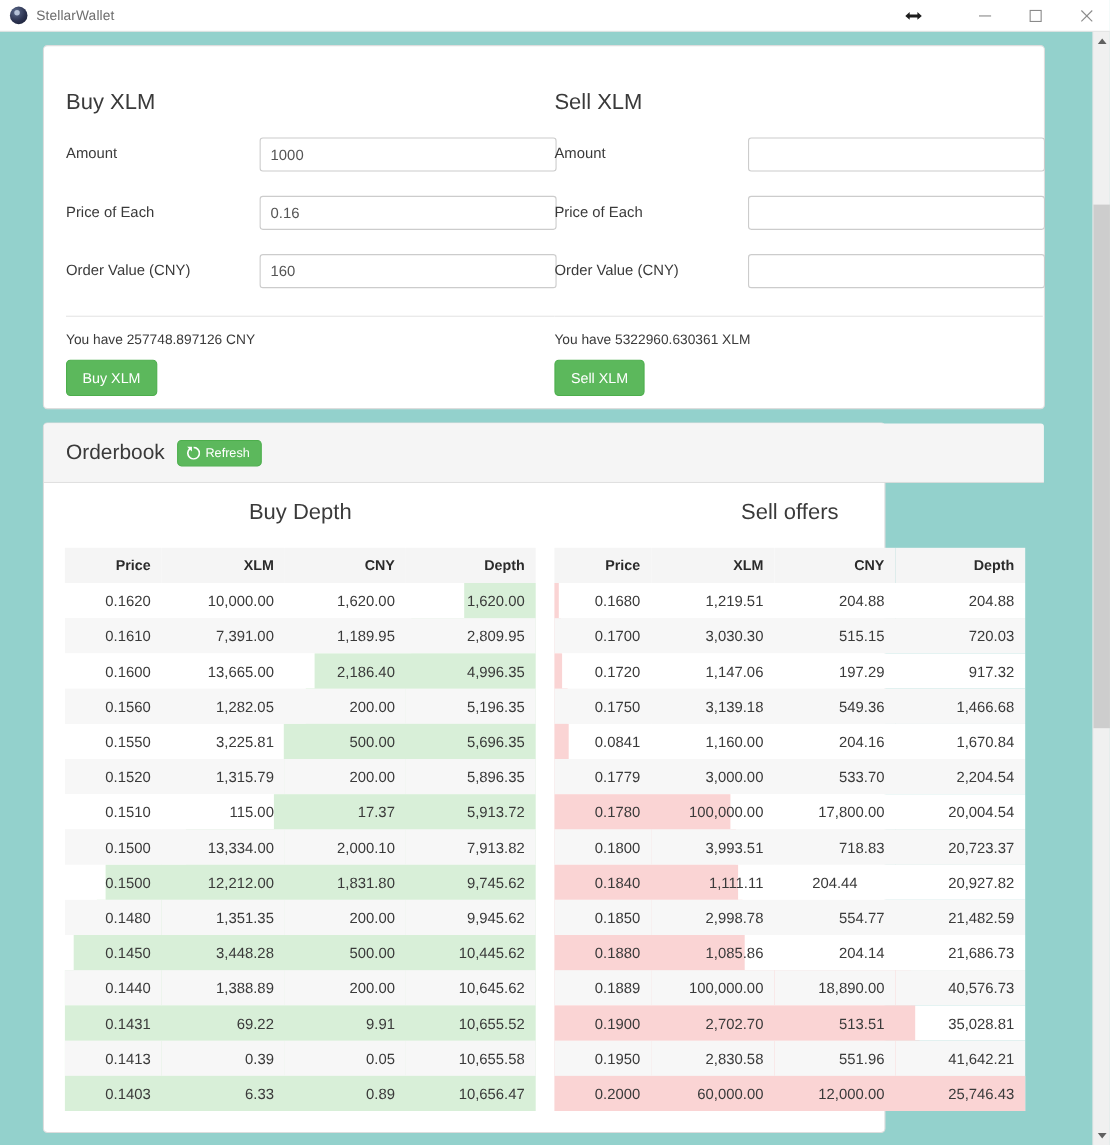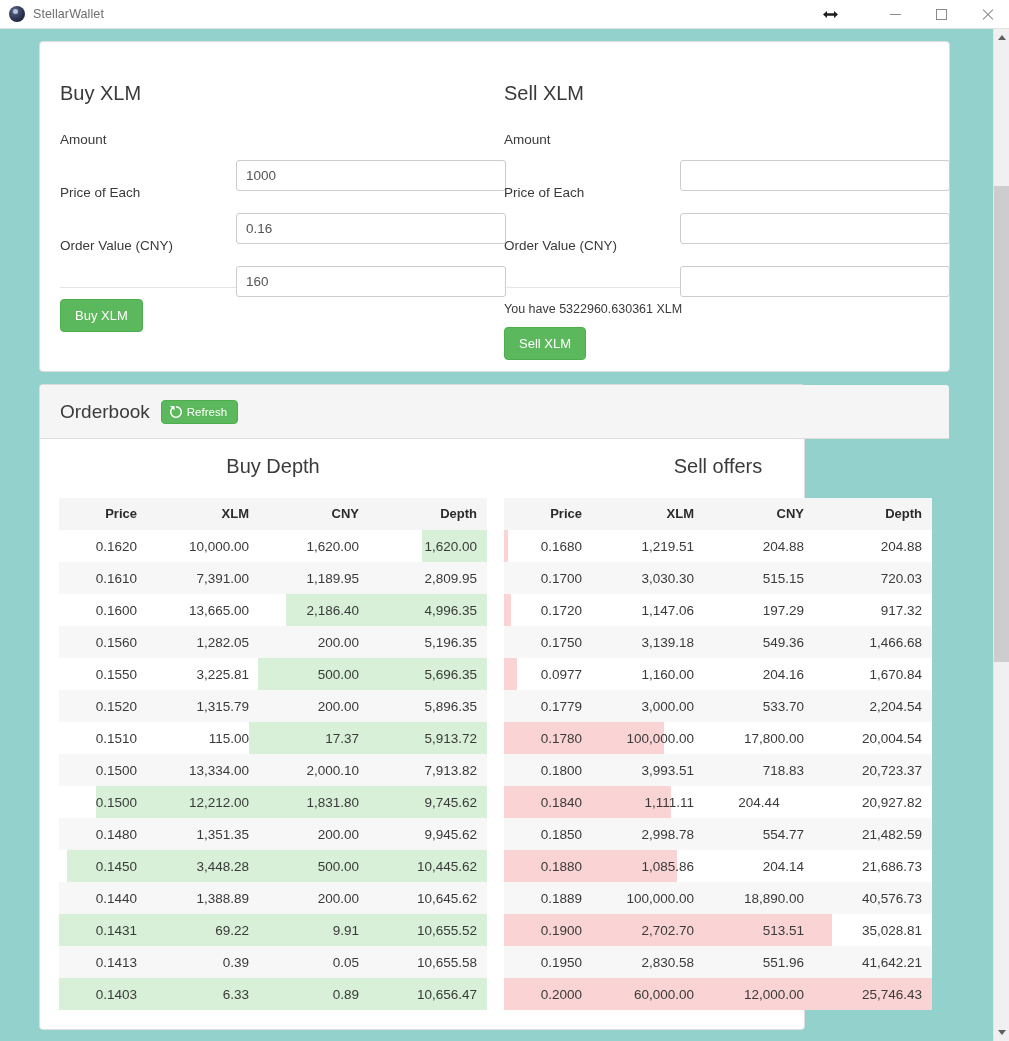--- a/index.html
+++ b/index.html
@@ -139,21 +139,20 @@
   }
   .form-input {
     position: absolute; left: 176px; top: 0;
     width: 270px; height: 31px;
     border: 1px solid #cccccc; border-radius: 3px;
     background: #ffffff;
     font-size: 13.5px; color: #555555;
     padding: 0 9px;
     font-family: "Liberation Sans", sans-serif;
     outline: none;
-    margin-top: 35px;
   }
   .divider {
     margin-top: 25px; height: 1px; background: #e5e5e5; width: 444px;
   }
   .balance-text {
     margin-top: 14px; font-size: 12.5px; color: #3a3a3a;
   }
   .action-btn {
     margin-top: 11px;
     display: inline-block;
@@ -263,20 +262,21 @@
         <div class="form-label">Price of Each</div>
         <input class="form-input" type="text" value="0.16" style="">
       </div>
 
       <div class="form-row">
         <div class="form-label">Order Value (CNY)</div>
         <input class="form-input" type="text" value="160" style="">
       </div>
 
       <div class="divider"></div>
+      <div class="balance-text">You have 257748.897126 CNY</div>
       <button class="action-btn">Buy XLM</button>
     </div>
 
     <div class="panel" id="panel-sell">
       <div class="panel-title">Sell XLM</div>
 
       <div class="form-row">
         <div class="form-label">Amount</div>
         <input class="form-input" type="text" value="" style="">
       </div>
@@ -514,21 +514,21 @@
                 <td style="width: 110px;">197.29</td>
                 <td style="width: 118px;">917.32</td>
               </tr>
               <tr>
                 <td style="width: 88px;">0.1750</td>
                 <td style="width: 112px;">3,139.18</td>
                 <td style="width: 110px;">549.36</td>
                 <td style="width: 118px;">1,466.68</td>
               </tr>
               <tr>
-                <td style="width: 88px;">0.0977</td>
+                <td style="width: 88px;">0.0841</td>
                 <td style="width: 112px;">1,160.00</td>
                 <td style="width: 110px;">204.16</td>
                 <td style="width: 118px;">1,670.84</td>
               </tr>
               <tr>
                 <td style="width: 88px;">0.1779</td>
                 <td style="width: 112px;">3,000.00</td>
                 <td style="width: 110px;">533.70</td>
                 <td style="width: 118px;">2,204.54</td>
               </tr>

